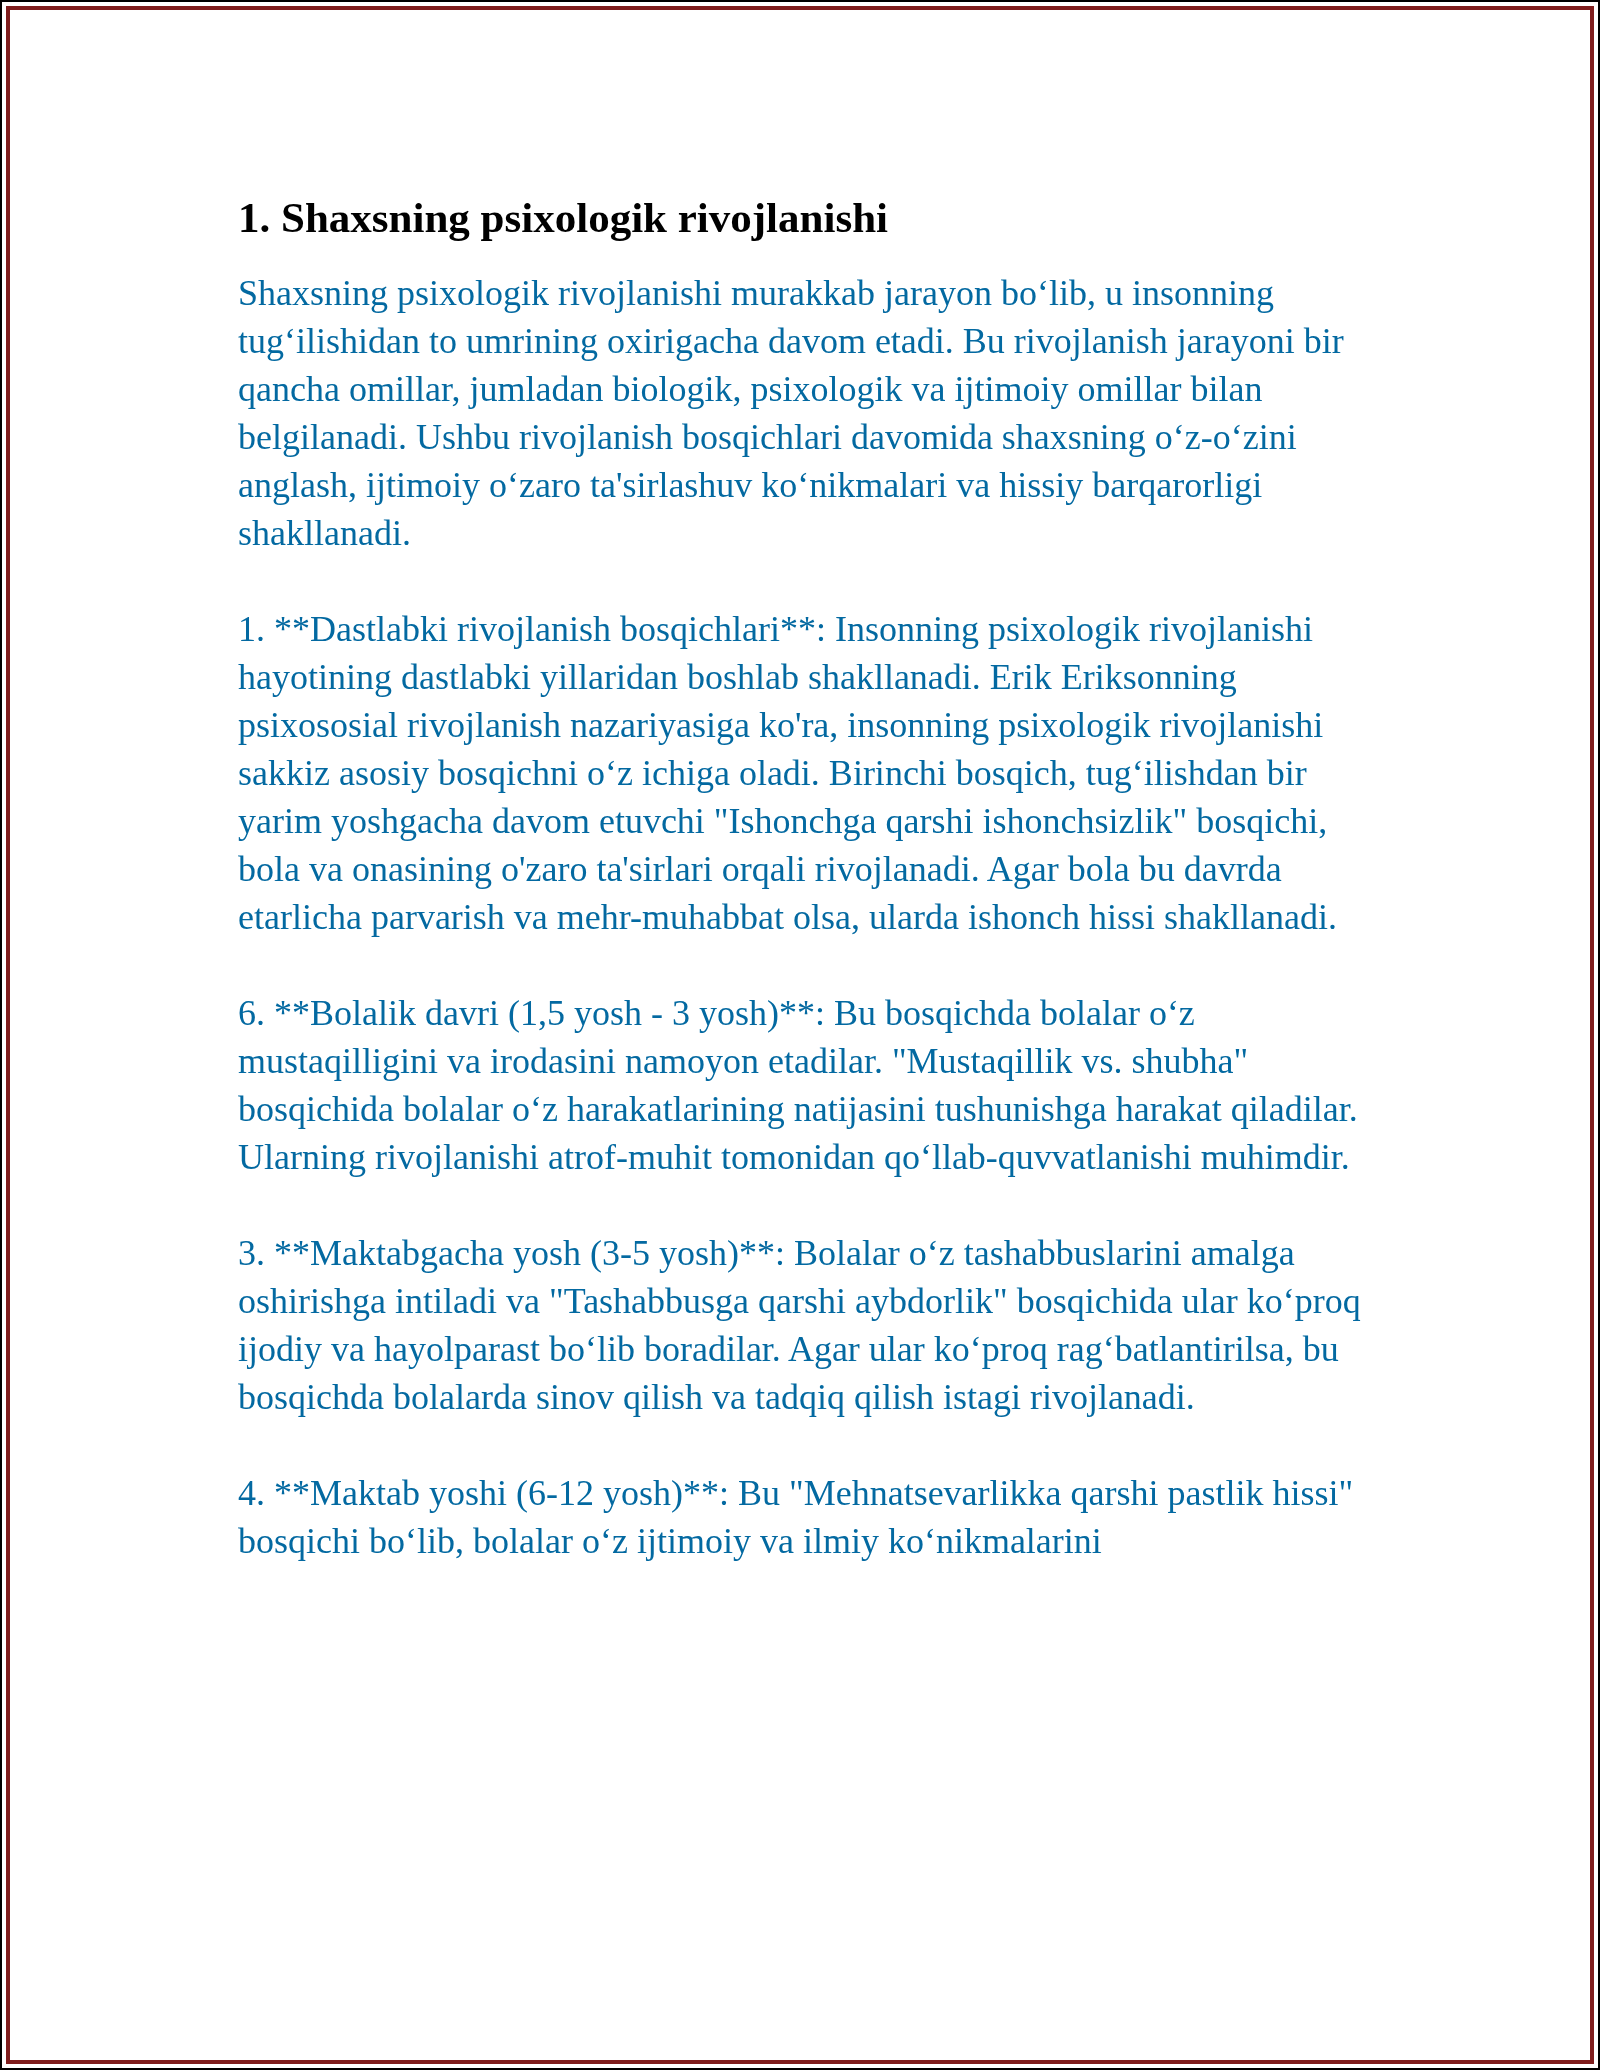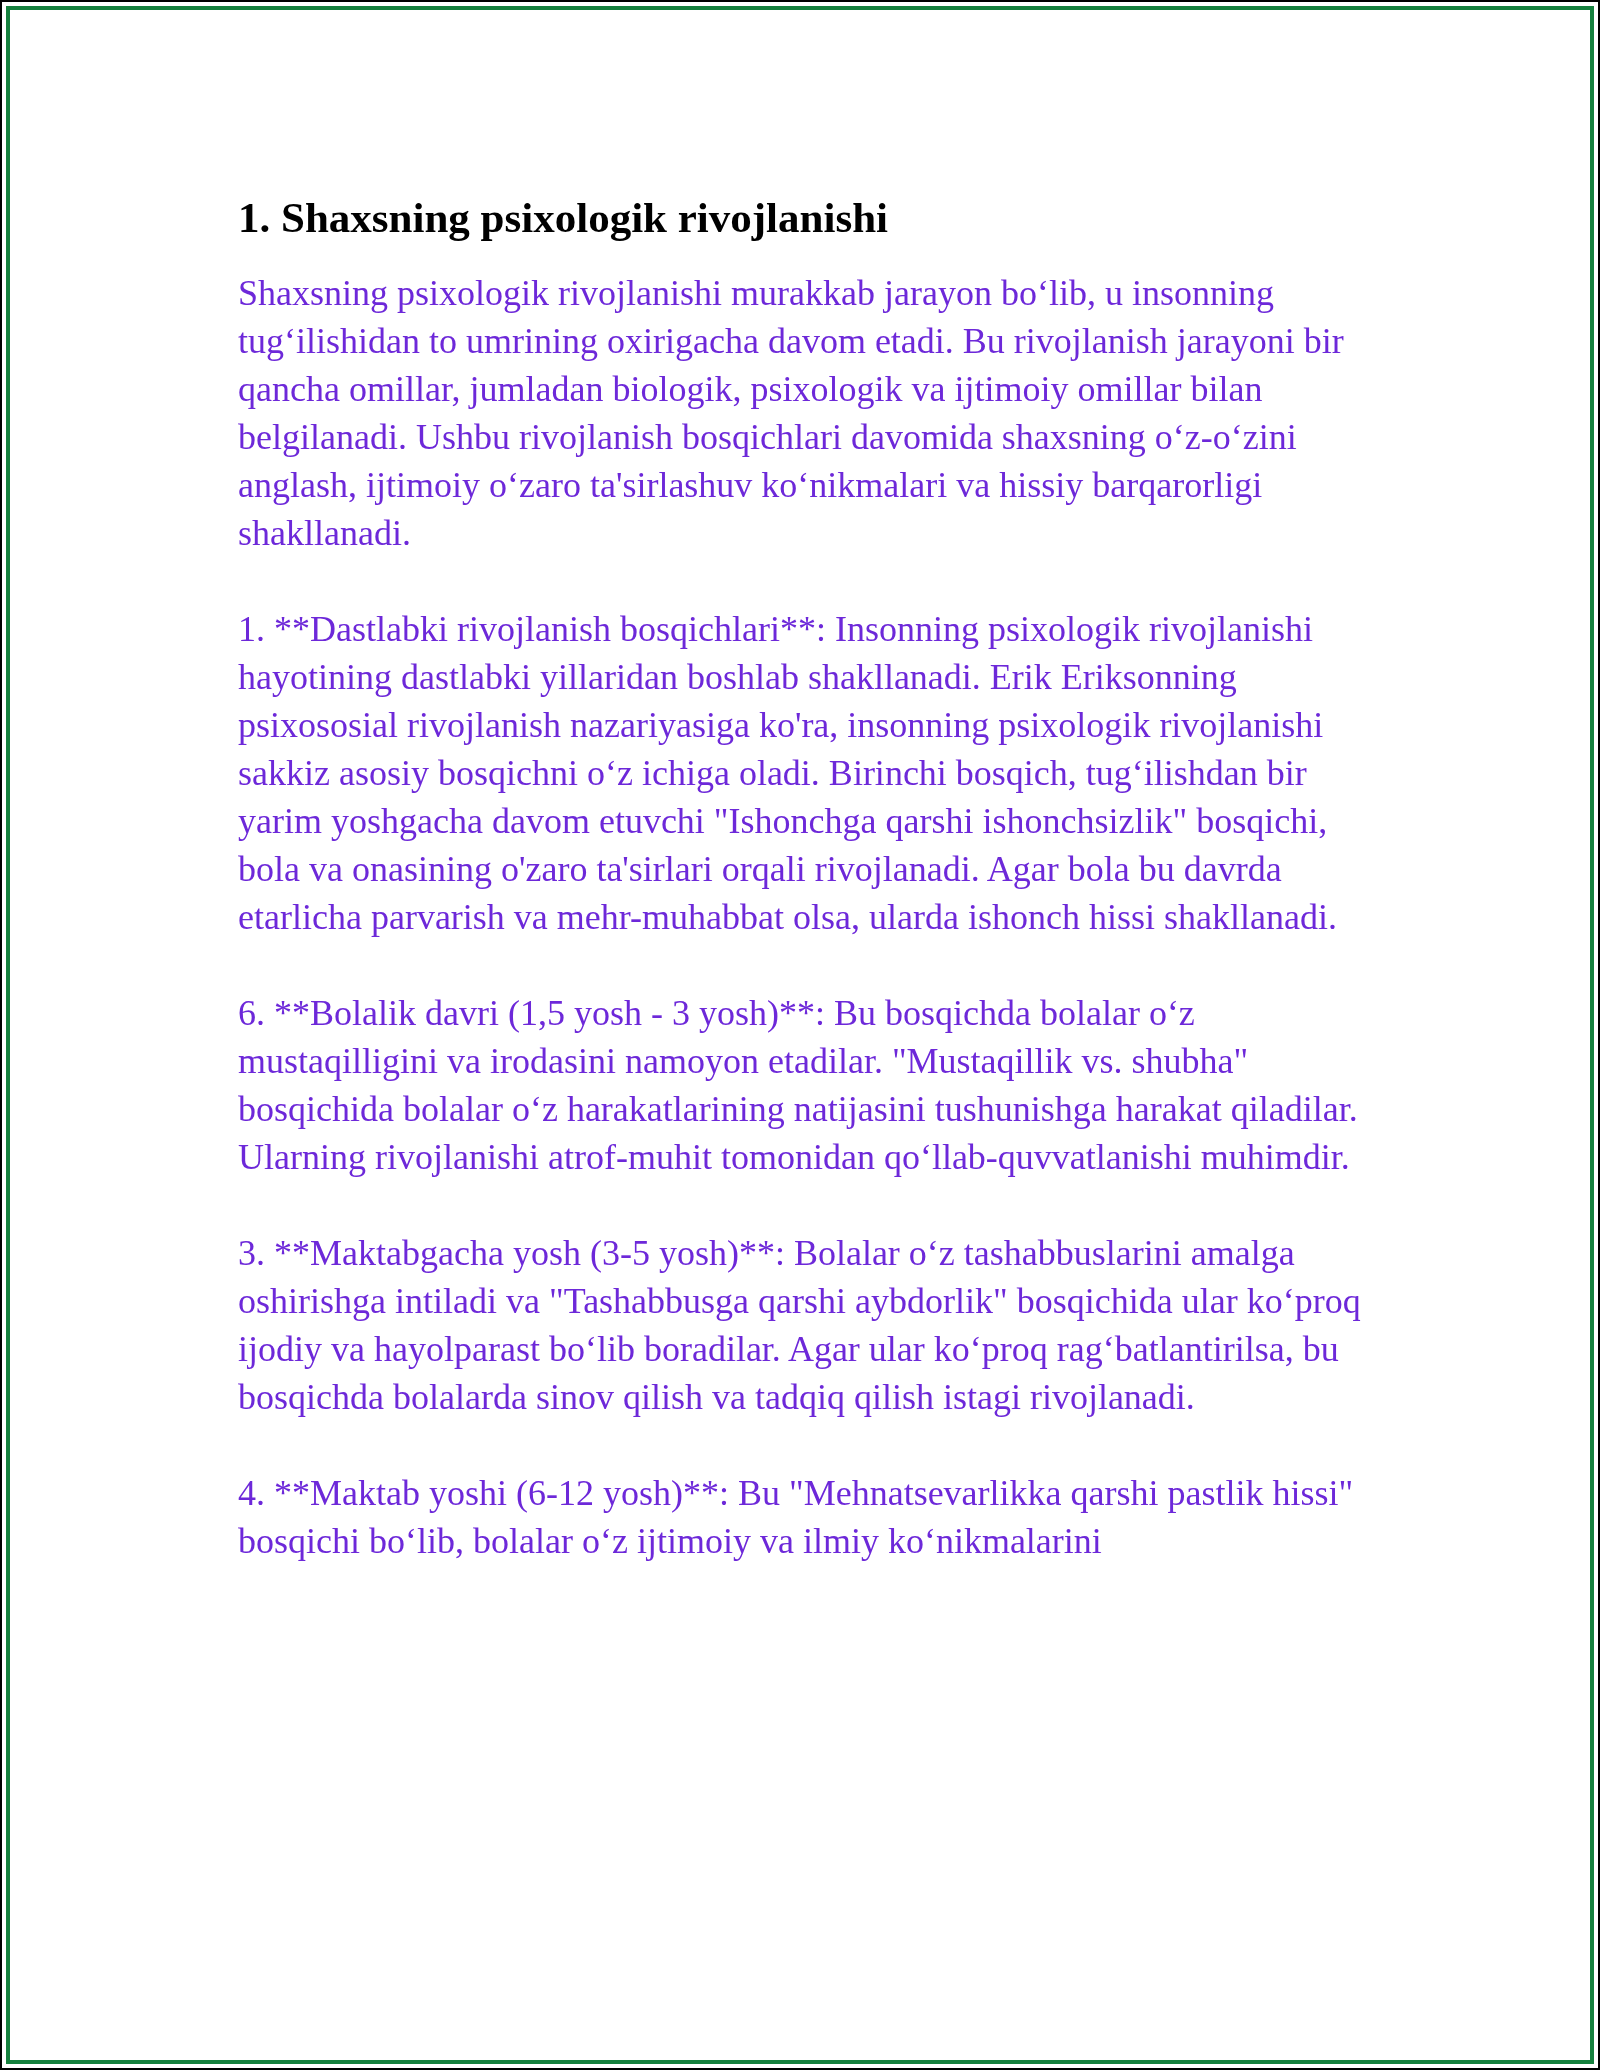--- a/index.html
+++ b/index.html
@@ -13,42 +13,42 @@
     width: 1600px;
     height: 2070px;
     background: #ffffff;
     border: 2px solid #000000;
     padding: 4px;
   }
   .frame {
     box-sizing: border-box;
     width: 100%;
     height: 100%;
-    border: 4px solid #15803d;
+    border: 4px solid #7f1d1d;
     padding: 183px 0 8px 228px;
     overflow: hidden;
   }
   .content {
     width: 1140px;
     color: #000000;
   }
   .doc-title {
     font-family: "Liberation Serif", "DejaVu Serif", serif;
     font-weight: bold;
     font-size: 43px;
     line-height: 50px;
     margin: 0 0 26px 0;
     color: #000000;
   }
   .doc-paragraph {
     font-family: "Liberation Serif", "DejaVu Serif", serif;
     font-size: 36px;
     line-height: 48px;
     margin: 0 0 48px 0;
-    color: #6d28d9;
+    color: #0369a1;
     text-align: left;
   }
 </style>
 </head>
 <body>
 
 <div class="page">
   <div class="frame">
     <div class="content">
       <h1 class="doc-title">1. Shaxsning psixologik rivojlanishi</h1>

